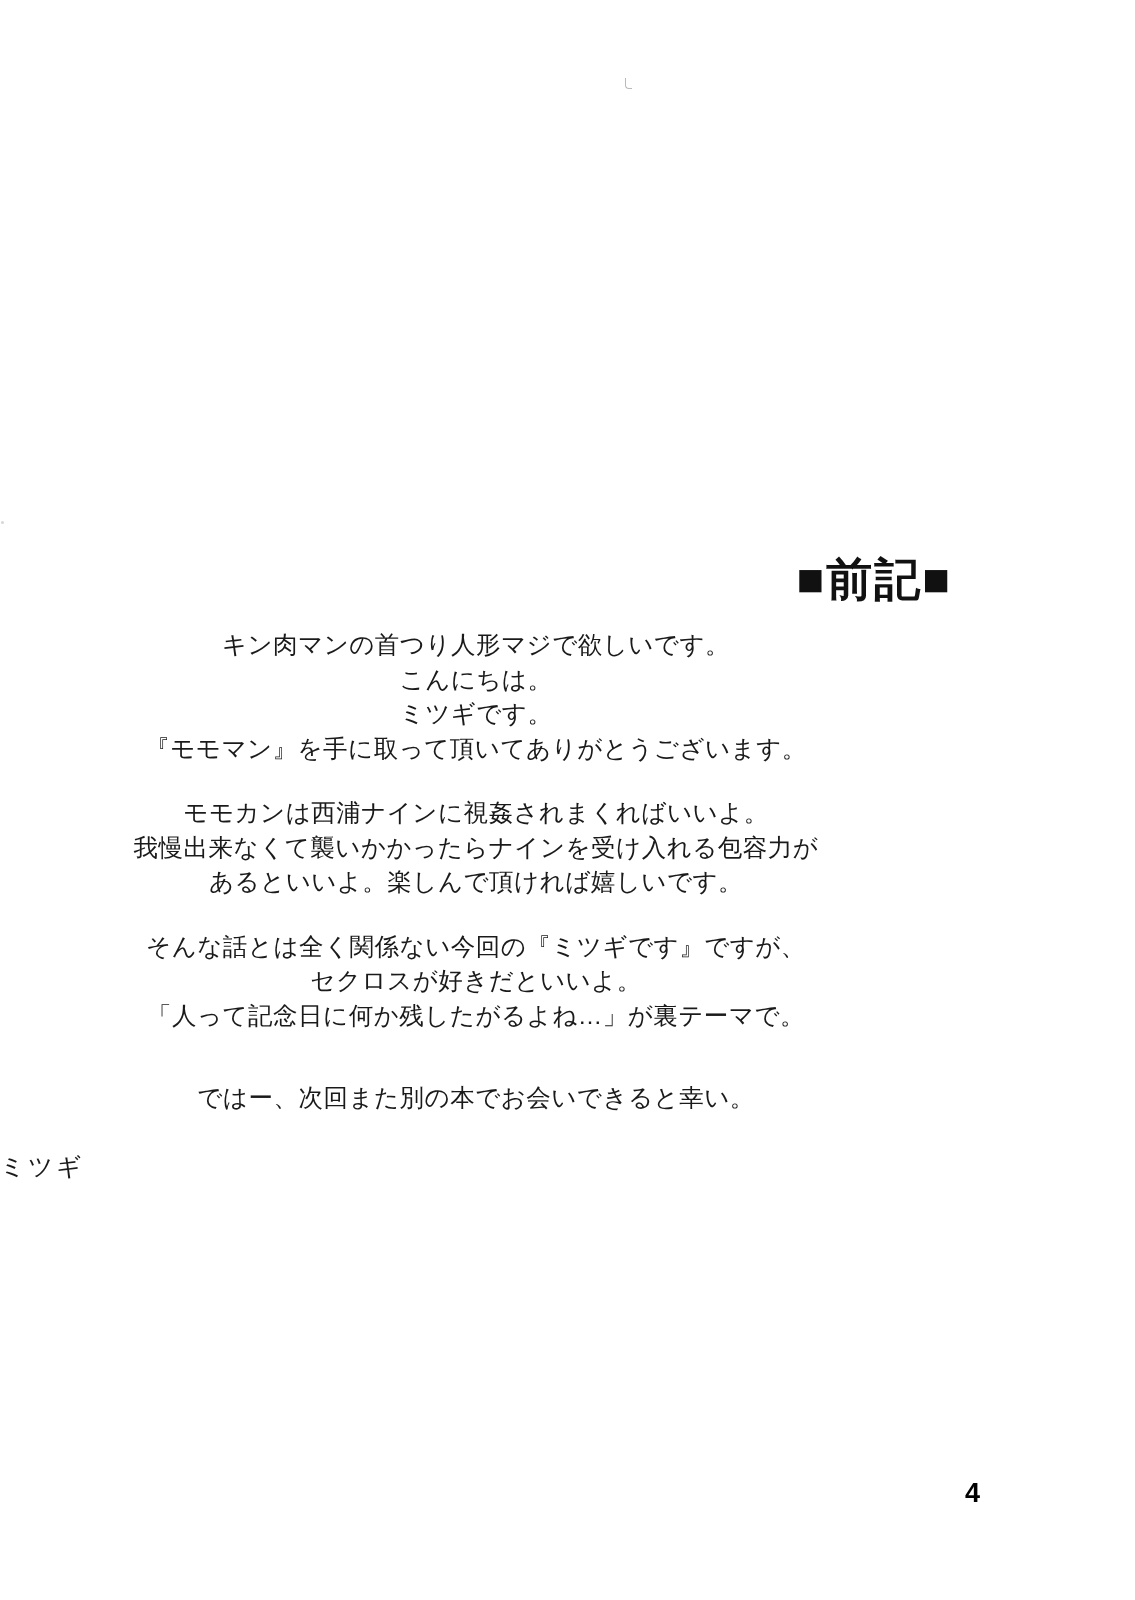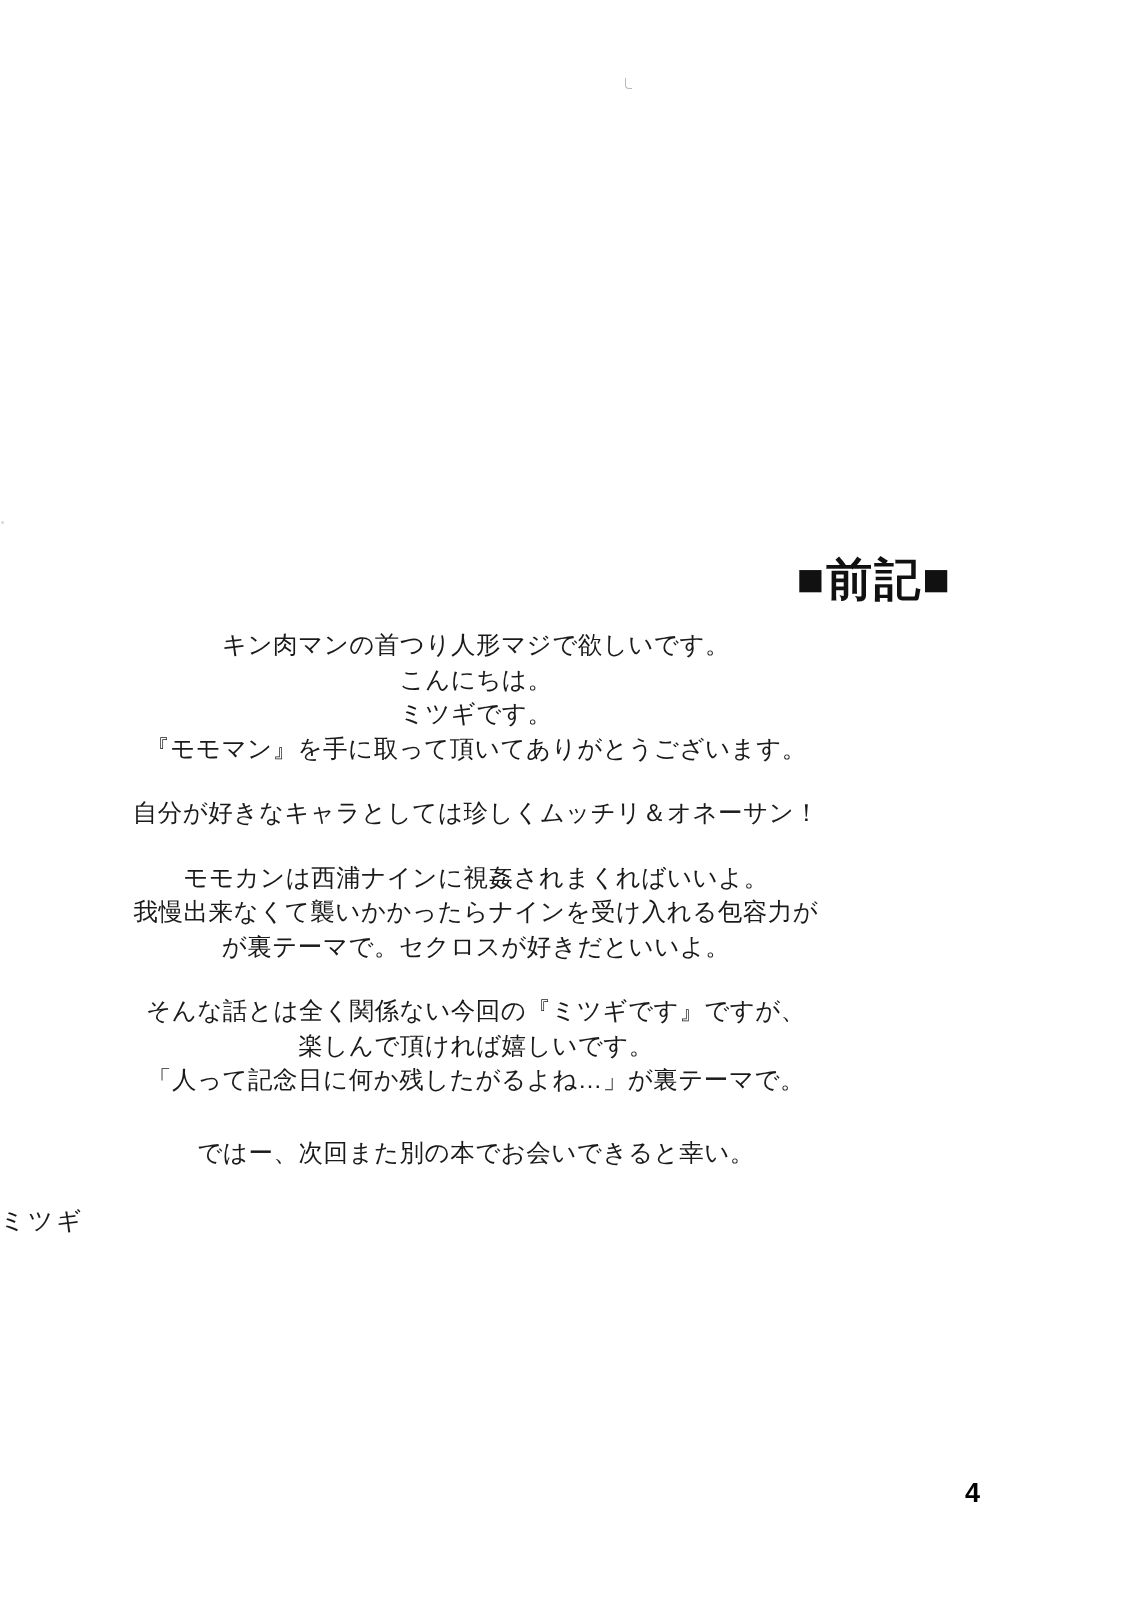--- a/index.html
+++ b/index.html
@@ -55,21 +55,21 @@
   }
   .para.sign {
     margin-top: 34px;
     text-align: left;
     padding-right: 10px;
   }
   .para.sign .line {
     letter-spacing: 3px;
   }
   .para.closing {
-    margin-top: 38px;
+    margin-top: 48px;
   }
   .page-number {
     position: absolute;
     top: 1478px;
     left: 965px;
     font-size: 27px;
     font-weight: 700;
     color: #000;
   }
   .stray-mark {
@@ -105,32 +105,31 @@
   <div class="body-block">
 
     <p class="para">
       <span class="line">キン肉マンの首つり人形マジで欲しいです。</span>
       <span class="line">こんにちは。</span>
       <span class="line">ミツギです。</span>
       <span class="line">『モモマン』を手に取って頂いてありがとうございます。</span>
     </p>
 
     <p class="para">
-      <span class="line">自分が好きなキャラとしては珍しくムッチリ＆オネーサン！</span>
     </p>
 
     <p class="para">
       <span class="line">モモカンは西浦ナインに視姦されまくればいいよ。</span>
       <span class="line">我慢出来なくて襲いかかったらナインを受け入れる包容力が</span>
-      <span class="line">が裏テーマで。セクロスが好きだといいよ。</span>
+      <span class="line">あるといいよ。楽しんで頂ければ嬉しいです。</span>
     </p>
 
     <p class="para">
       <span class="line">そんな話とは全く関係ない今回の『ミツギです』ですが、</span>
-      <span class="line">楽しんで頂ければ嬉しいです。</span>
+      <span class="line">セクロスが好きだといいよ。</span>
       <span class="line">「人って記念日に何か残したがるよね…」が裏テーマで。</span>
     </p>
 
     <p class="para closing">
       <span class="line">ではー、次回また別の本でお会いできると幸い。</span>
     </p>
 
     <p class="para sign">
       <span class="line">ミツギ</span>
     </p>

